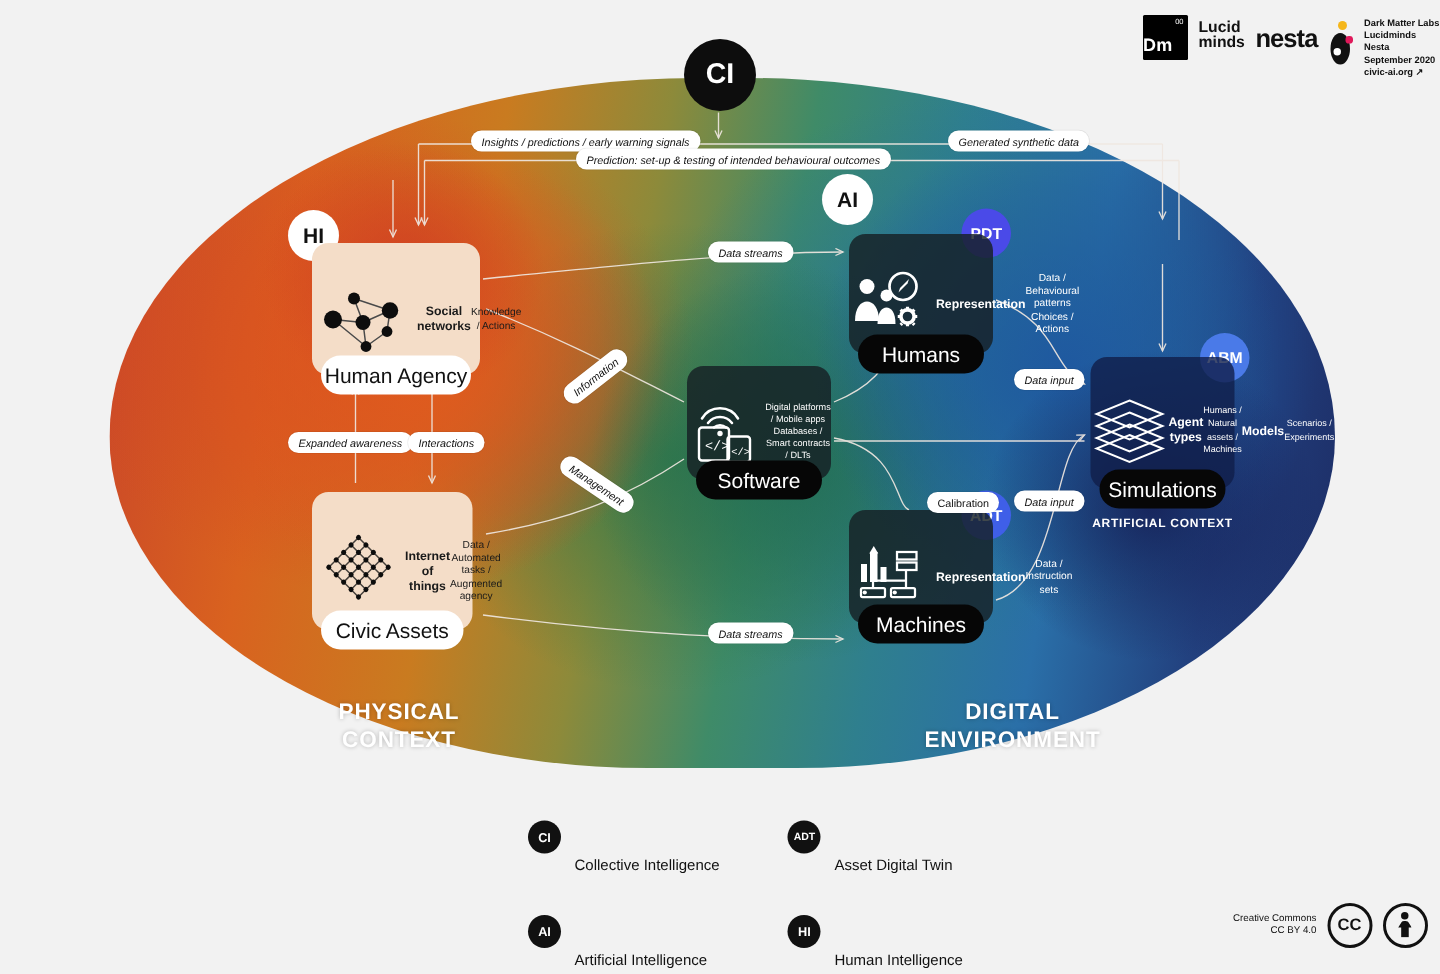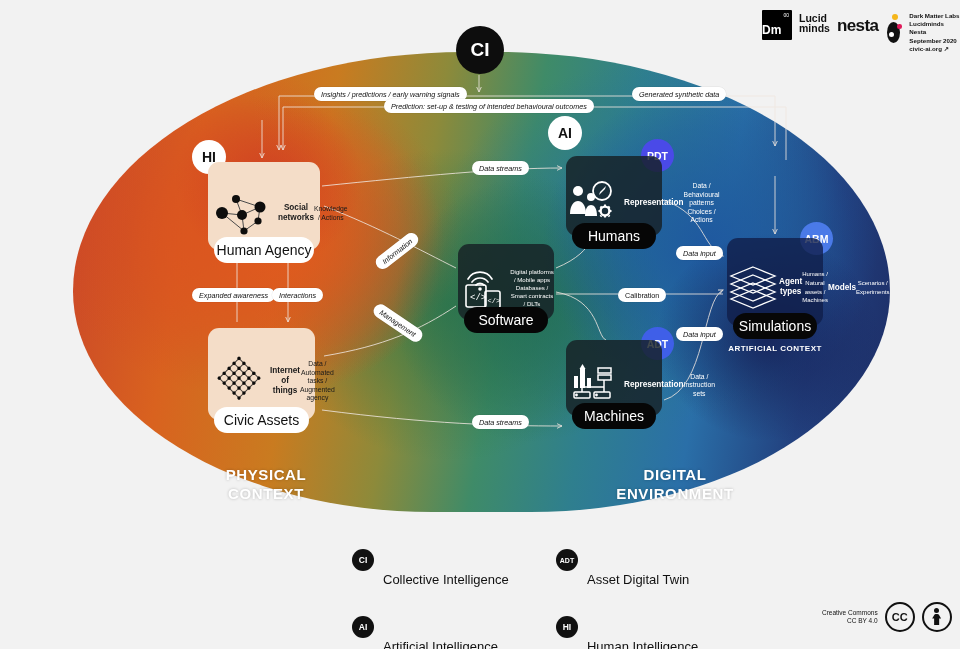--- a/index.html
+++ b/index.html
@@ -81,31 +81,31 @@
   #card-civic-assets{left:208px;top:328px;width:107px;height:92px;}
   #card-humans{left:566px;top:156px;width:96px;height:80px;}
   #card-software{left:458px;top:244px;width:96px;height:76px;}
   #card-machines{left:566px;top:340px;width:96px;height:76px;}
   #card-simulations{left:727px;top:238px;width:96px;height:88px;}
 
   
   .elabel{position:absolute;background:#fff;border-radius:9px;padding:2.5px 7px;
     font-size:7.2px;font-style:italic;color:#111;white-space:nowrap;
     box-shadow:0 0 0 .5px rgba(0,0,0,.07);}
-  .elabel.up{font-style:normal;}
+  .elabel.up{font-style:normal;margin-top:40px;}
   .rot-info{transform:rotate(-38deg);}
   .rot-mgmt{transform:rotate(34deg);}
 
   
   .legend{position:absolute;left:352px;top:533px;display:grid;
     grid-template-columns:auto auto;column-gap:40px;row-gap:13px;}
   .lg-item{display:flex;align-items:center;gap:9px;}
   .lg-dot{width:22px;height:22px;border-radius:50%;background:#111;color:#fff;
     display:flex;align-items:center;justify-content:center;font-size:8.5px;font-weight:bold;flex:none;}
-  .lg-txt{font-size:13px;color:#111;margin-top:39px;}
+  .lg-txt{font-size:10px;color:#111;margin-top:39px;}
 
   
   .cc{position:absolute;left:822px;top:602px;display:flex;align-items:center;gap:7px;}
   .cc-txt{font-size:6.5px;line-height:8.4px;text-align:right;color:#111;white-space:pre-line;}
   .cc-circ{width:26px;height:26px;border-radius:50%;border:2.4px solid #111;
     display:flex;align-items:center;justify-content:center;font-size:11px;font-weight:bold;color:#111;}
   .cc-person{position:relative;}
   .cc-person .h{position:absolute;left:50%;top:4px;margin-left:-2.6px;width:5.2px;height:5.2px;border-radius:50%;background:#111;}
   .cc-person .b{position:absolute;left:50%;top:10px;margin-left:-4.5px;width:9px;height:11px;background:#111;
      border-radius:4px 4px 1px 1px;clip-path:polygon(30% 0,70% 0,100% 40%,78% 40%,78% 100%,22% 100%,22% 40%,0 40%);}

